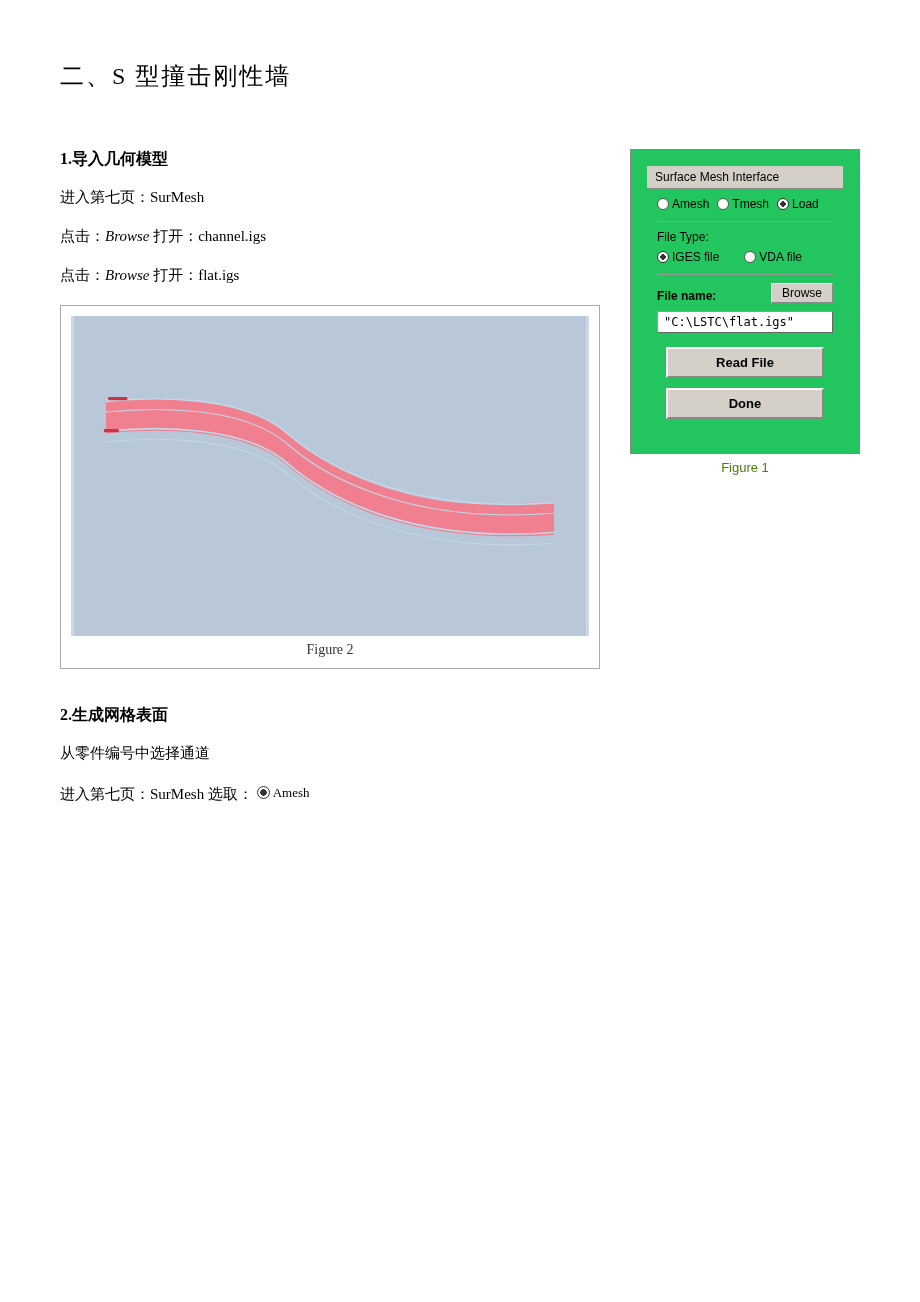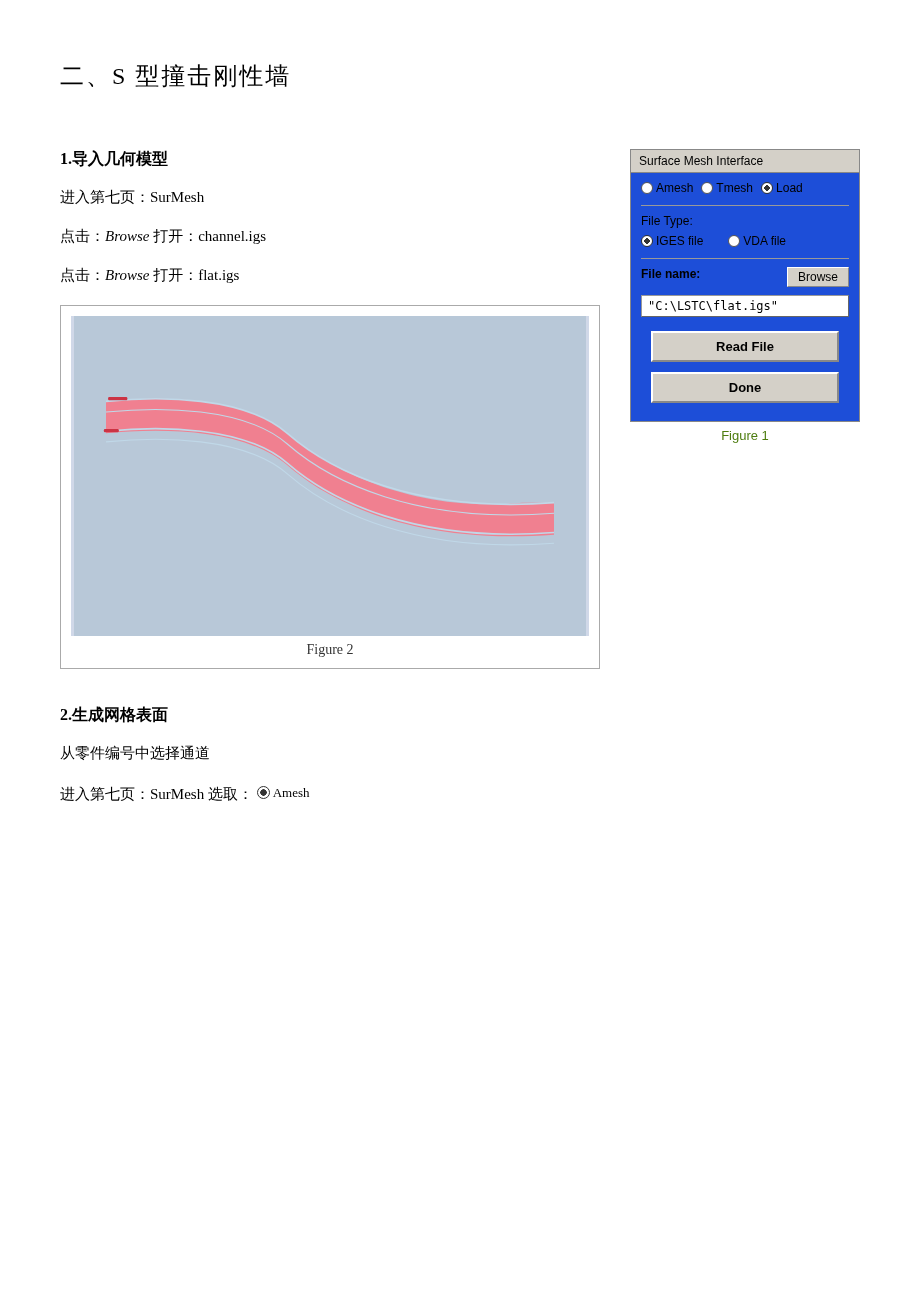--- a/index.html
+++ b/index.html
@@ -76,22 +76,22 @@
 
     
     .s-curve-svg {
       width: 100%;
       height: 100%;
     }
 
     
     .smesh-panel {
       border: 1px solid #888;
-      background: #1d4ed8;
-      padding: 0;
+      background: #22c55e;
+      padding: 16px;
       font-size: 13px;
       font-family: Arial, sans-serif;
     }
 
     .smesh-title-bar {
       background: #d4d0c8;
       border-bottom: 1px solid #888;
       padding: 4px 8px;
       font-size: 12px;
       color: #000;
@@ -150,21 +150,21 @@
     .filetype-row {
       display: flex;
       align-items: center;
       gap: 25px;
       margin-bottom: 10px;
       font-size: 12px;
     }
 
     .filename-row {
       display: flex;
-      align-items: flex-start;
+      align-items: flex-end;
       justify-content: space-between;
       margin-bottom: 8px;
       gap: 34px;
     }
 
     .filename-label {
       font-weight: bold;
       font-size: 12px;
     }
 

